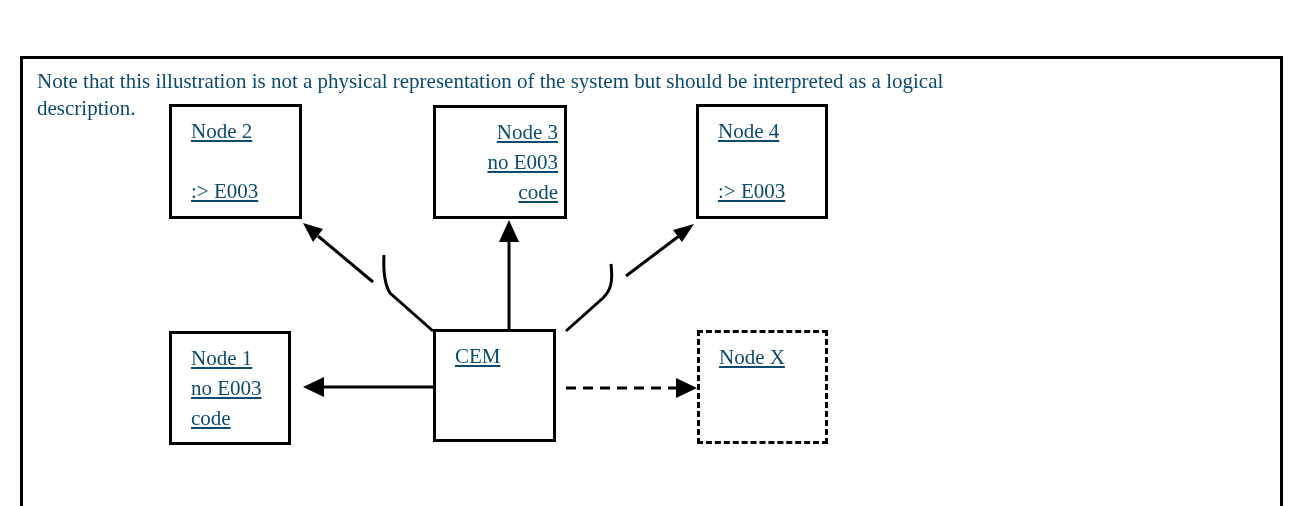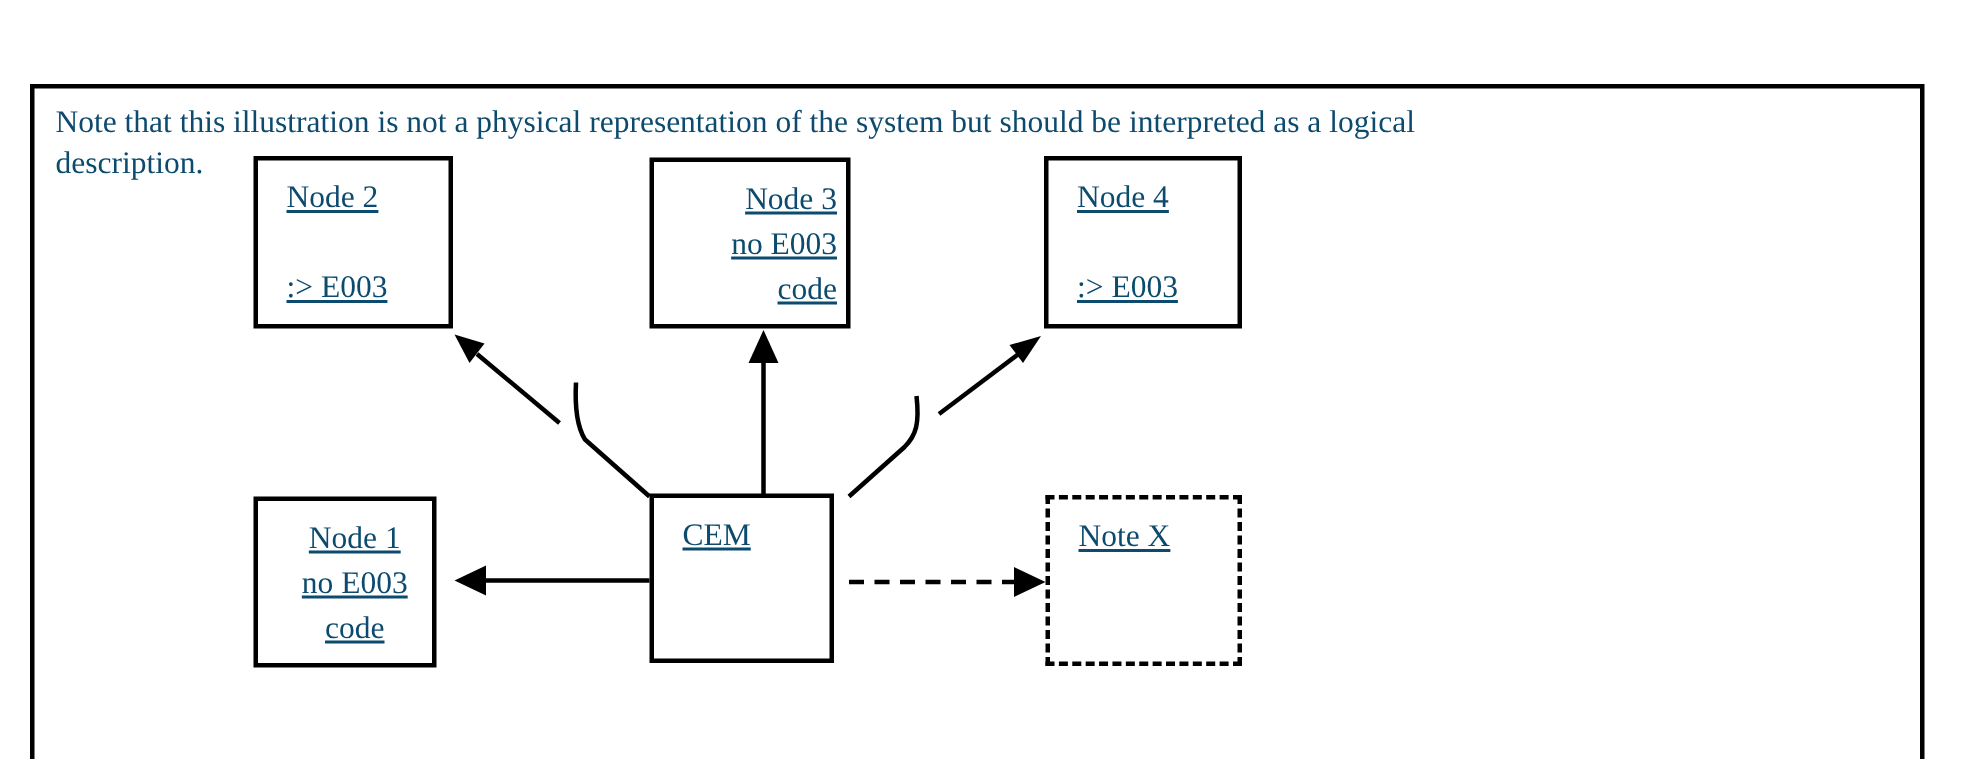--- a/index.html
+++ b/index.html
@@ -45,21 +45,21 @@
     line-height: 30px;
   }
   .box .bline {
     min-height: 30px;
     white-space: nowrap;
     text-decoration: underline;
   }
   .box-node2 { left: 169px; top: 68px;  width: 133px; height: 115px; }
   .box-node3 { left: 433px; top: 69px;  width: 134px; height: 114px; text-align: right; }
   .box-node4 { left: 696px; top: 68px;  width: 132px; height: 115px; }
-  .box-node1 { left: 169px; top: 295px; width: 122px; height: 114px; text-align: center; }
+  .box-node1 { left: 169px; top: 295px; width: 122px; height: 114px; }
   .box-cem   { left: 433px; top: 293px; width: 123px; height: 113px; }
   .box-nodex { left: 697px; top: 294px; width: 131px; height: 114px; border-style: dashed; }
   svg.wires {
     position: absolute;
     left: 0;
     top: 0;
     width: 1312px;
     height: 506px;
     pointer-events: none;
   }
@@ -106,21 +106,21 @@
     <div class="bline">Node 1</div>
     <div class="bline">no E003</div>
     <div class="bline">code</div>
   </div>
 
   <div class="box box-cem">
     <div class="bline">CEM</div>
   </div>
 
   <div class="box box-nodex">
-    <div class="bline">Note X</div>
+    <div class="bline">Node X</div>
   </div>
 
   <svg class="wires" viewBox="0 0 1312 506" aria-hidden="true">
 
     <line x1="509" y1="295" x2="509" y2="203"></line>
     <polygon points="509,184 499,206 519,206"></polygon>
 
     <line x1="433" y1="351" x2="320" y2="351"></line>
     <polygon points="303,351 324,341 324,361"></polygon>
 

